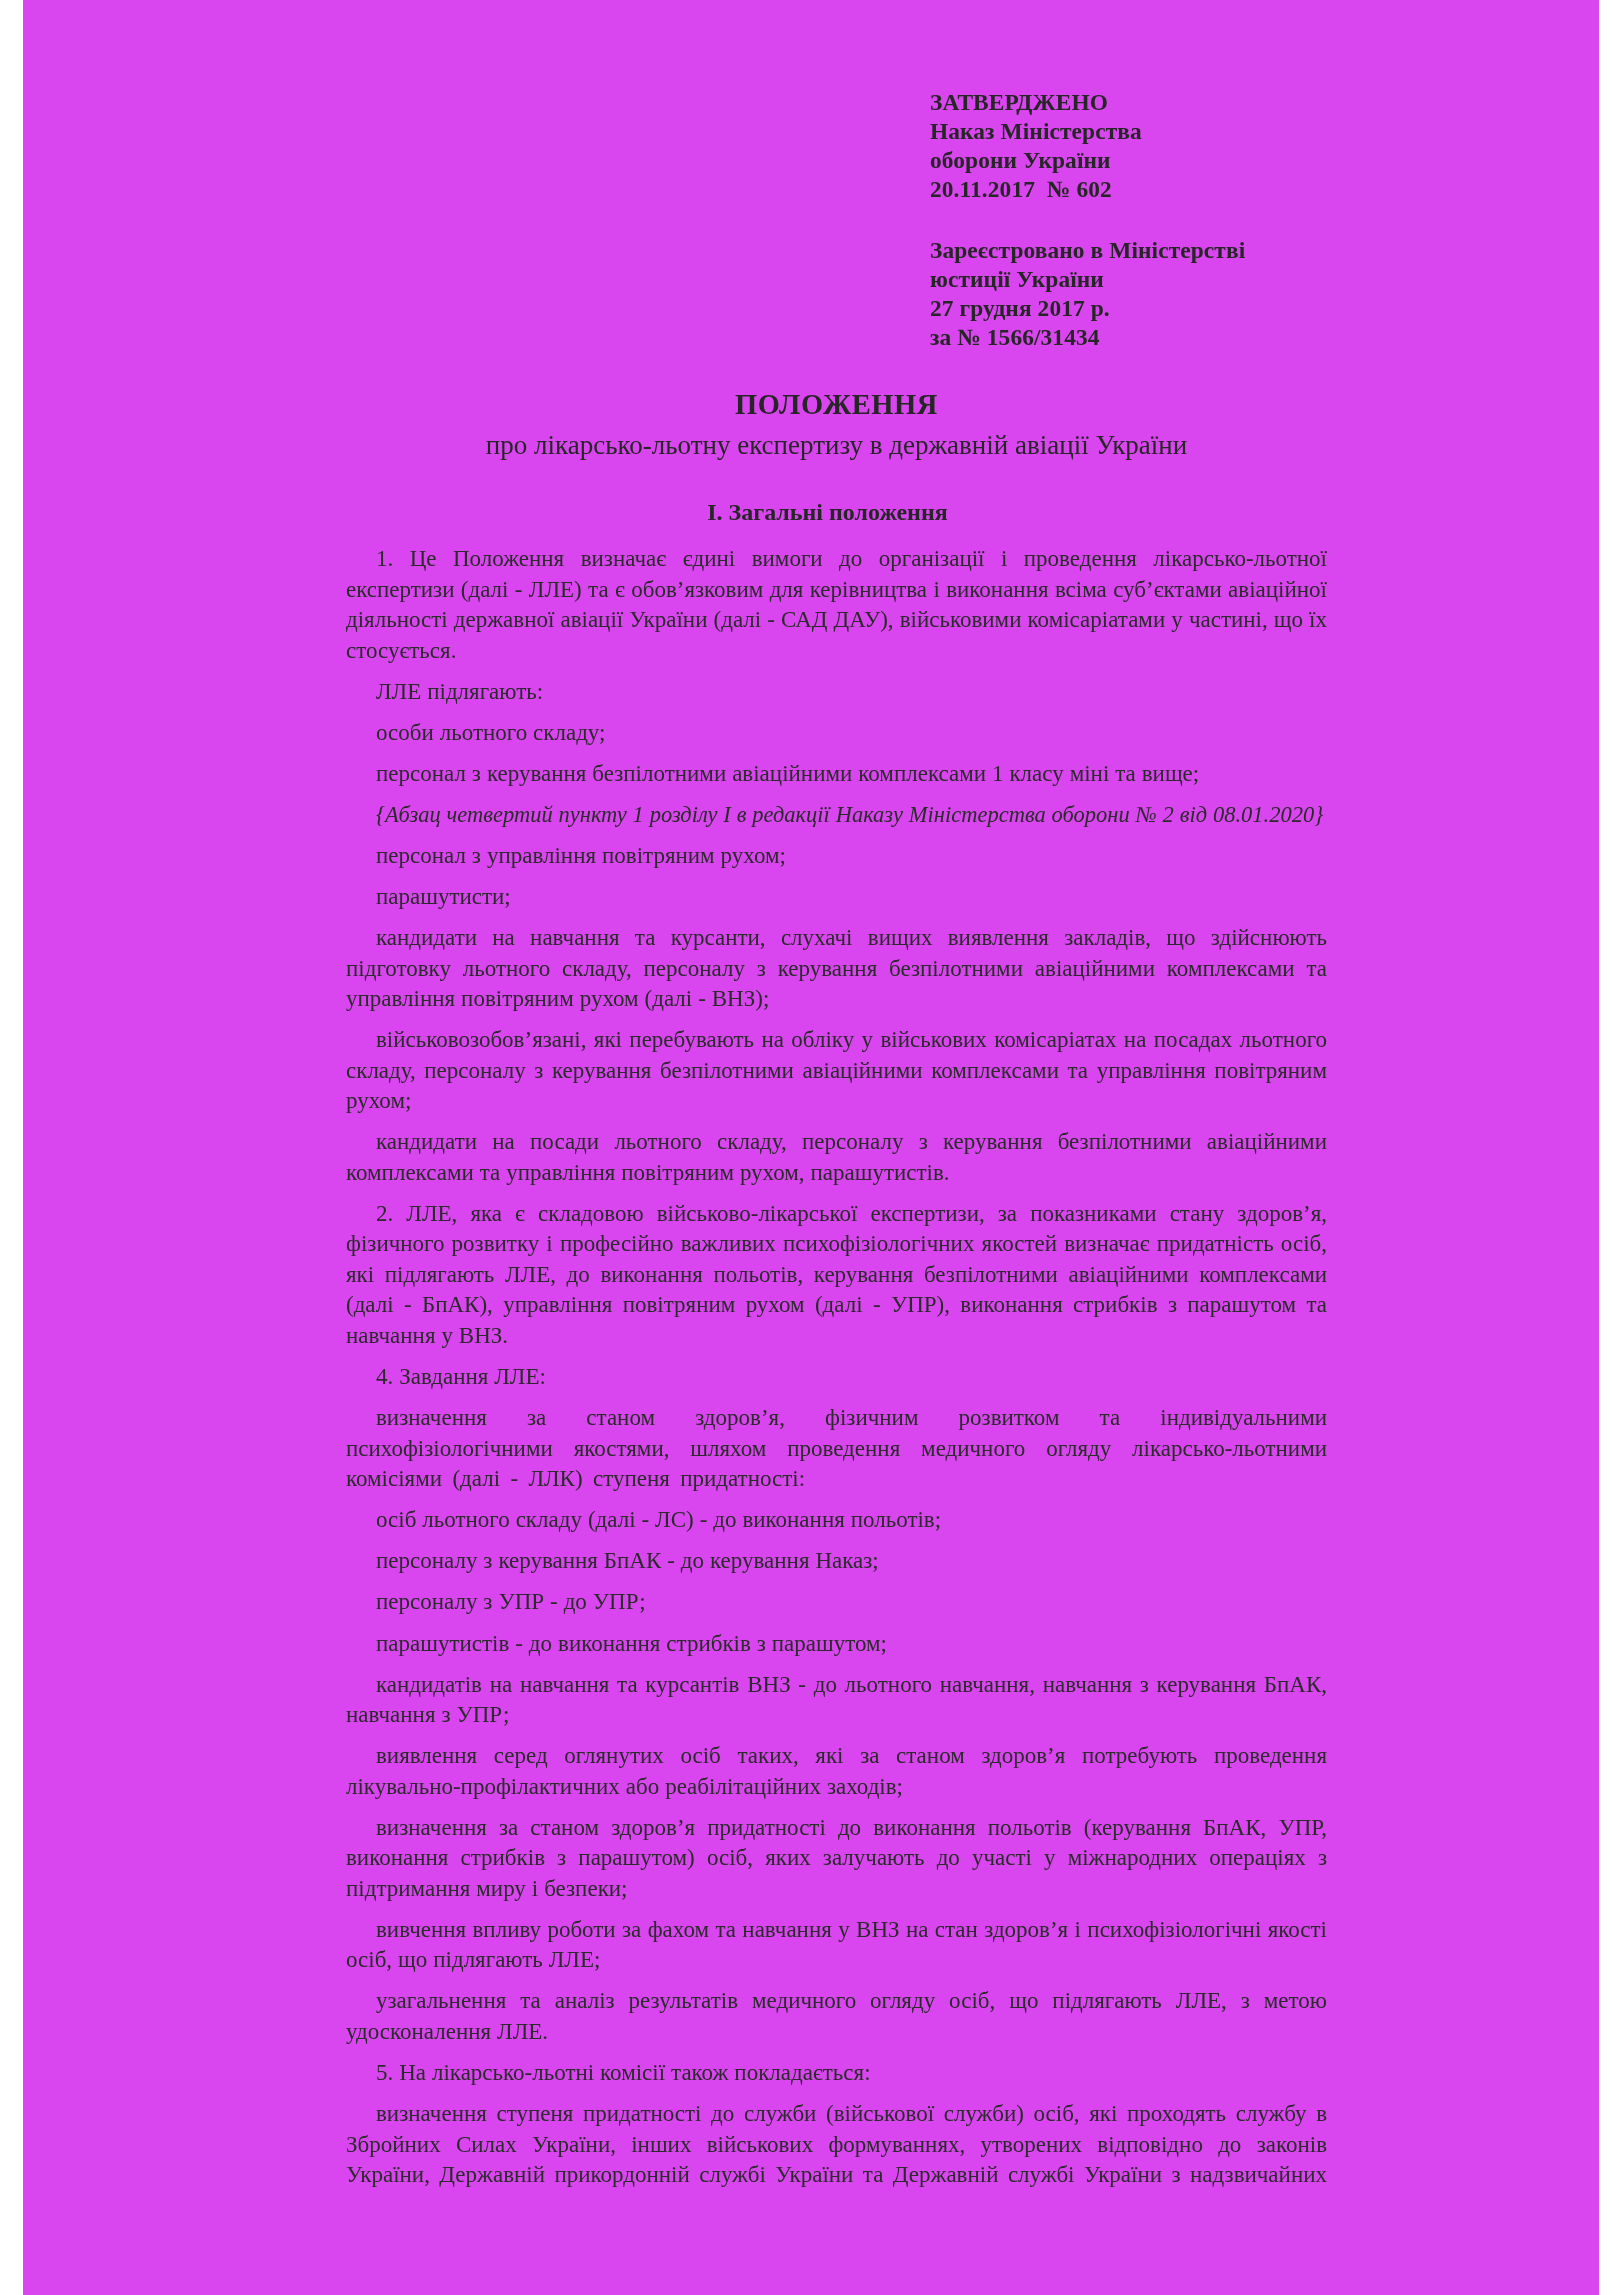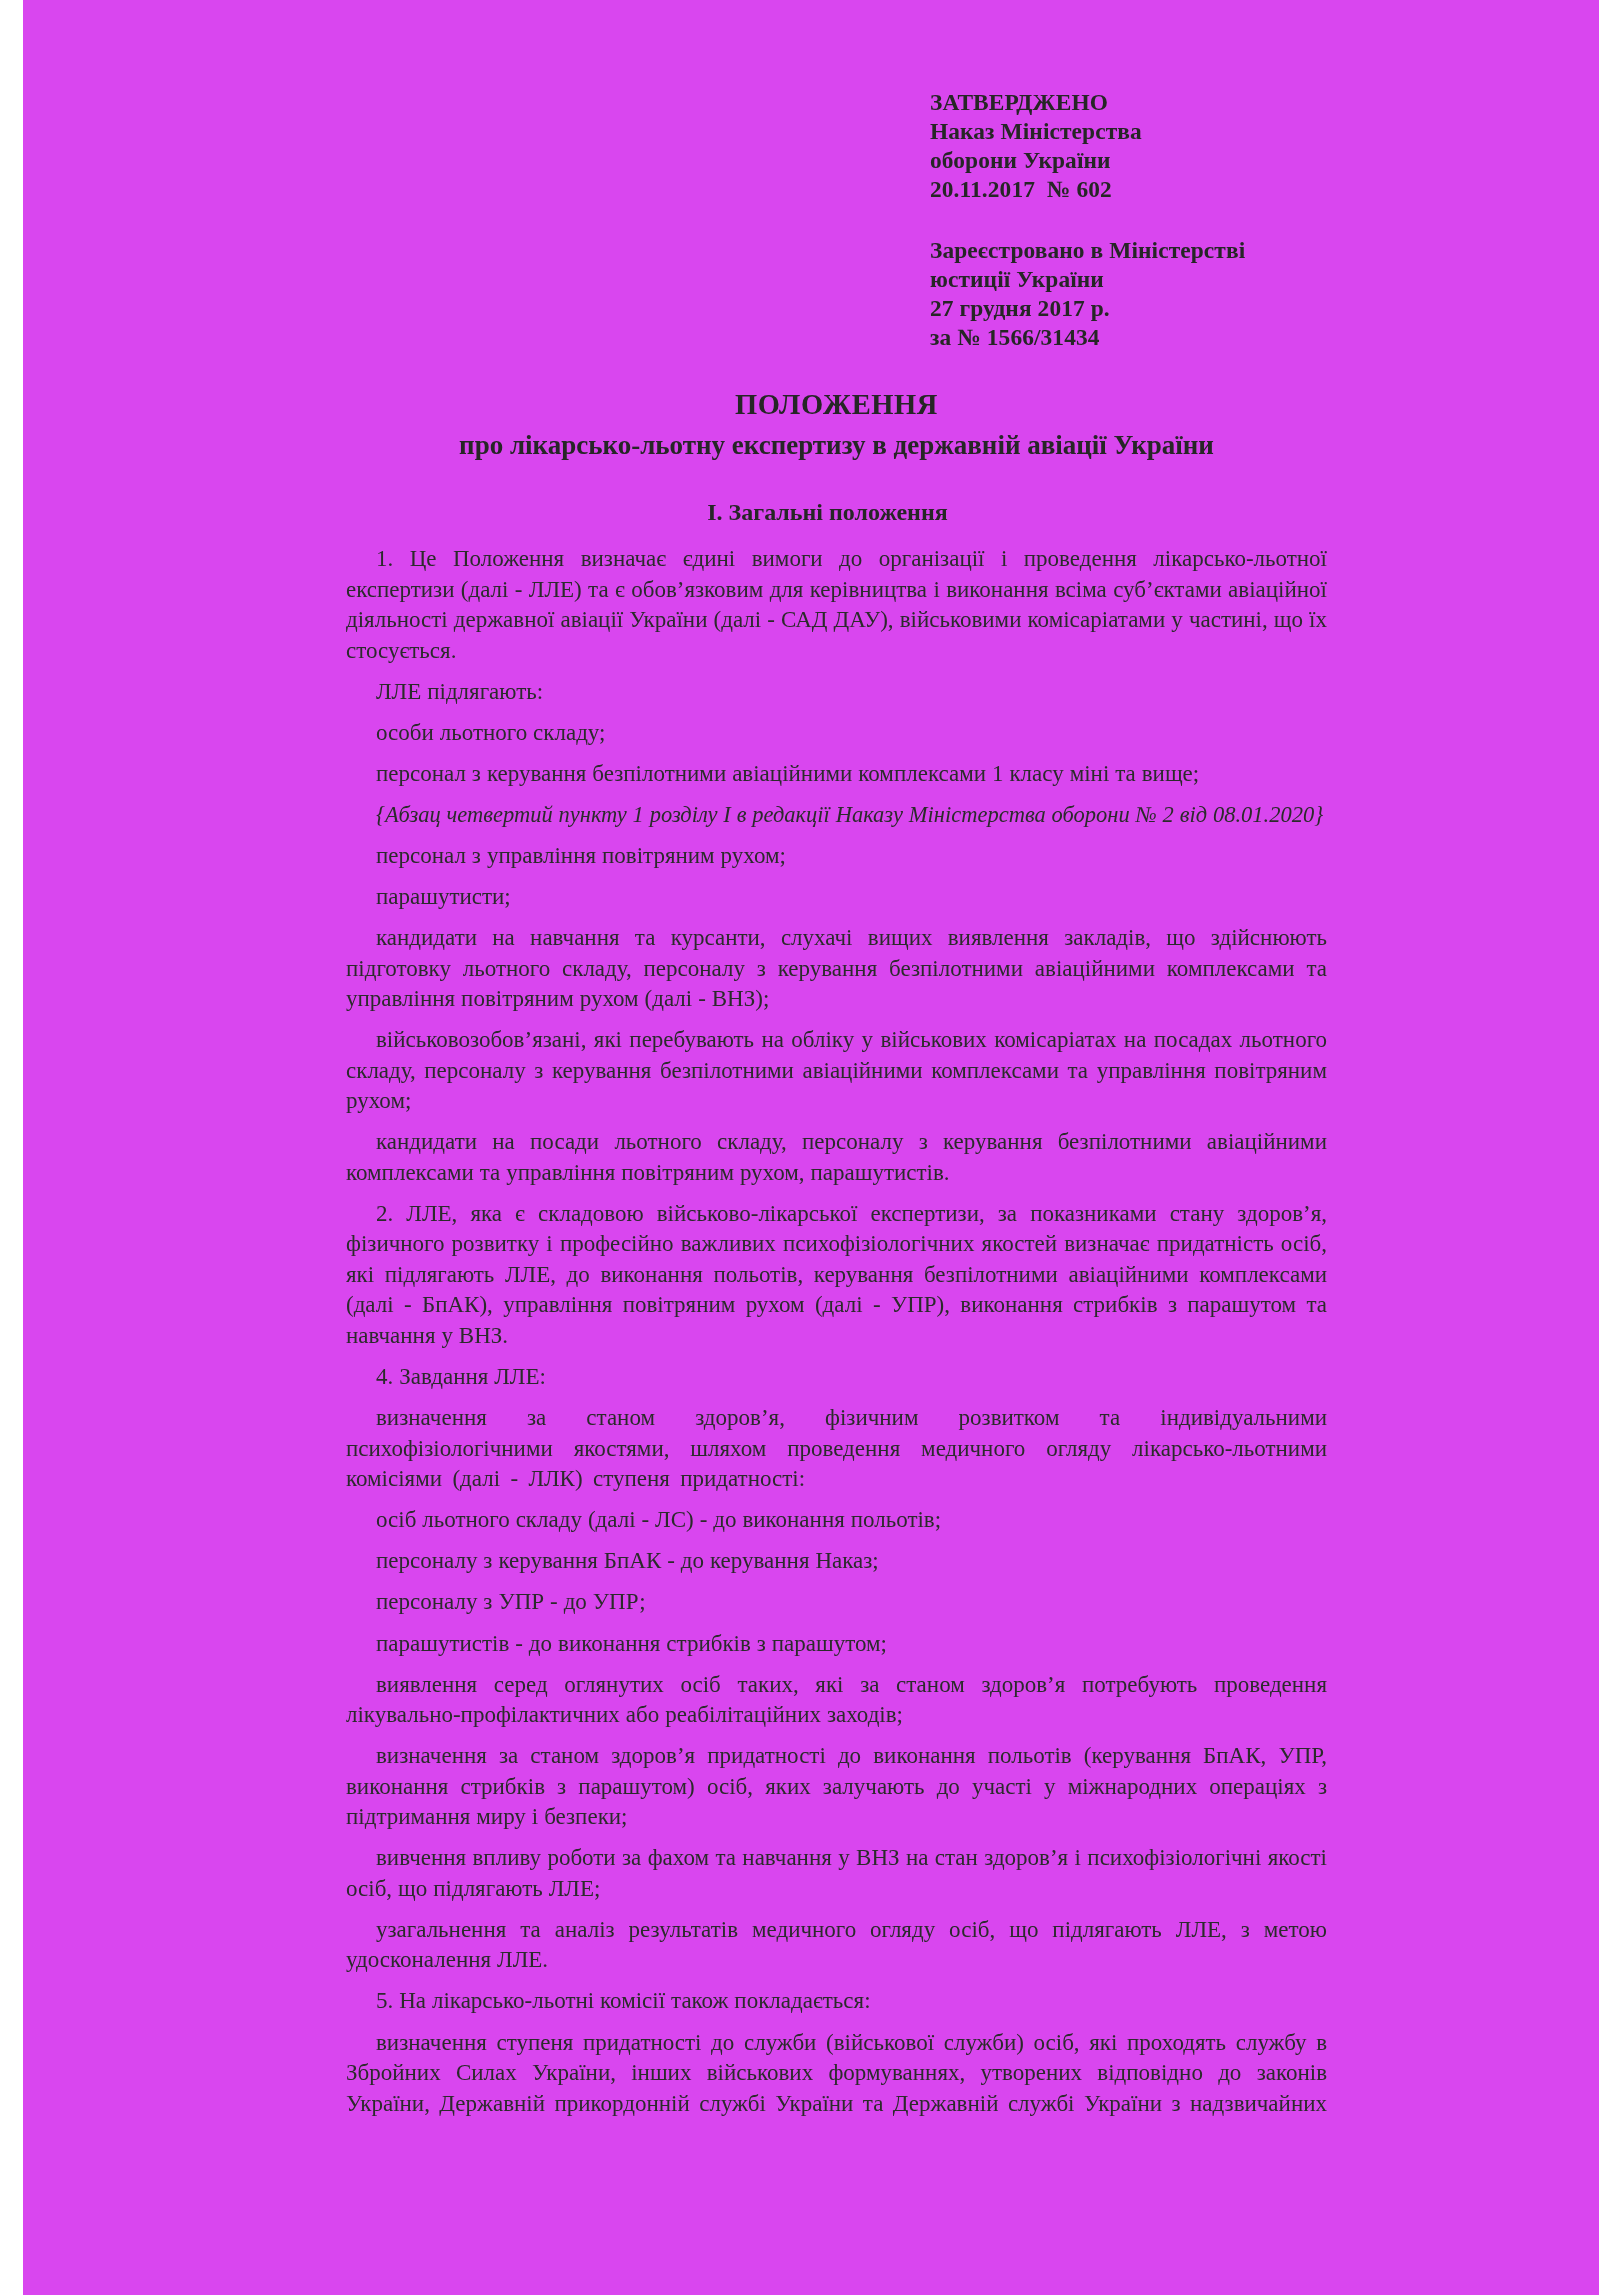--- a/index.html
+++ b/index.html
@@ -53,21 +53,21 @@
     line-height: 37px;
     letter-spacing: 0.6px;
     color: #262626;
   }
   .doc-subtitle {
     position: absolute;
     left: 323px;
     top: 428px;
     width: 981px;
     text-align: center;
-    font-weight: bold;
+    font-weight: normal;
     font-size: 27px;
     line-height: 35px;
     color: #262626;
   }
   .section-heading {
     position: absolute;
     left: 314px;
     top: 497px;
     width: 981px;
     text-align: center;
@@ -146,20 +146,21 @@
     <p class="para">кандидати на посади льотного складу, персоналу з керування безпілотними авіаційними комплексами та управління повітряним рухом, парашутистів.</p>
     <p class="para">2. ЛЛЕ, яка є складовою військово-лікарської експертизи, за показниками стану здоров’я, фізичного розвитку і професійно важливих психофізіологічних якостей визначає придатність осіб, які підлягають ЛЛЕ, до виконання польотів, керування безпілотними авіаційними комплексами (далі - БпАК), управління повітряним рухом (далі - УПР), виконання стрибків з парашутом та навчання у ВНЗ.</p>
 
 
     <p class="para">4. Завдання ЛЛЕ:</p>
     <p class="para wide">визначення за станом здоров’я, фізичним розвитком та індивідуальними психофізіологічними якостями, шляхом проведення медичного огляду лікарсько-льотними комісіями (далі - ЛЛК) ступеня придатності:</p>
     <p class="para">осіб льотного складу (далі - ЛС) - до виконання польотів;</p>
     <p class="para">персоналу з керування БпАК - до керування Наказ;</p>
     <p class="para">персоналу з УПР - до УПР;</p>
     <p class="para">парашутистів - до виконання стрибків з парашутом;</p>
+    <p class="para">кандидатів на навчання та курсантів ВНЗ - до льотного навчання, навчання з керування БпАК, навчання з УПР;</p>
     <p class="para">виявлення серед оглянутих осіб таких, які за станом здоров’я потребують проведення лікувально-профілактичних або реабілітаційних заходів;</p>
     <p class="para">визначення за станом здоров’я придатності до виконання польотів (керування БпАК, УПР, виконання стрибків з парашутом) осіб, яких залучають до участі у міжнародних операціях з підтримання миру і безпеки;</p>
     <p class="para">вивчення впливу роботи за фахом та навчання у ВНЗ на стан здоров’я і психофізіологічні якості осіб, що підлягають ЛЛЕ;</p>
     <p class="para">узагальнення та аналіз результатів медичного огляду осіб, що підлягають ЛЛЕ, з метою удосконалення ЛЛЕ.</p>
     <p class="para">5. На лікарсько-льотні комісії також покладається:</p>
     <p class="para last-full">визначення ступеня придатності до служби (військової служби) осіб, які проходять службу в Збройних Силах України, інших військових формуваннях, утворених відповідно до законів України, Державній прикордонній службі України та Державній службі України з надзвичайних</p>
 
   </div>
 
 </div>

